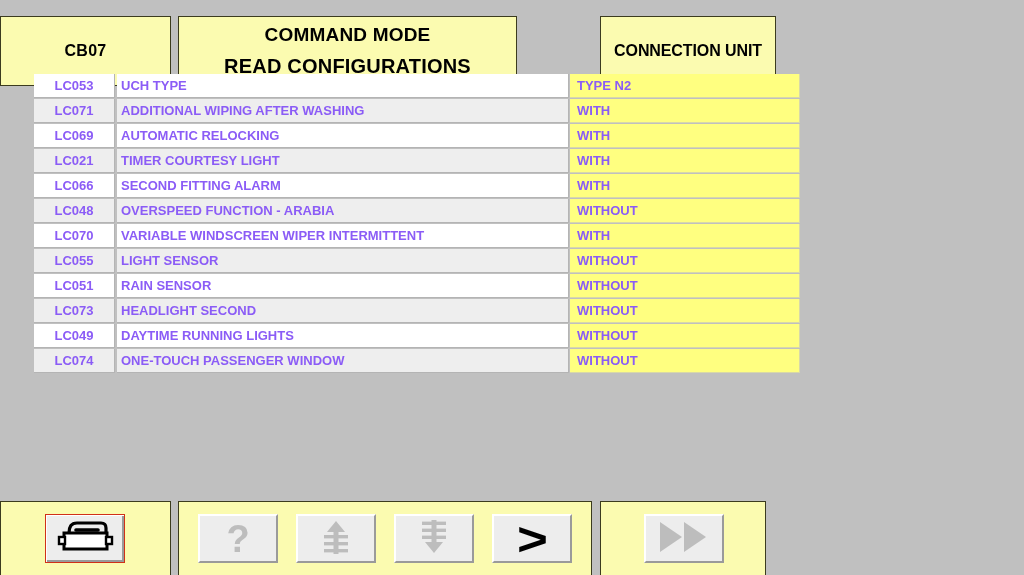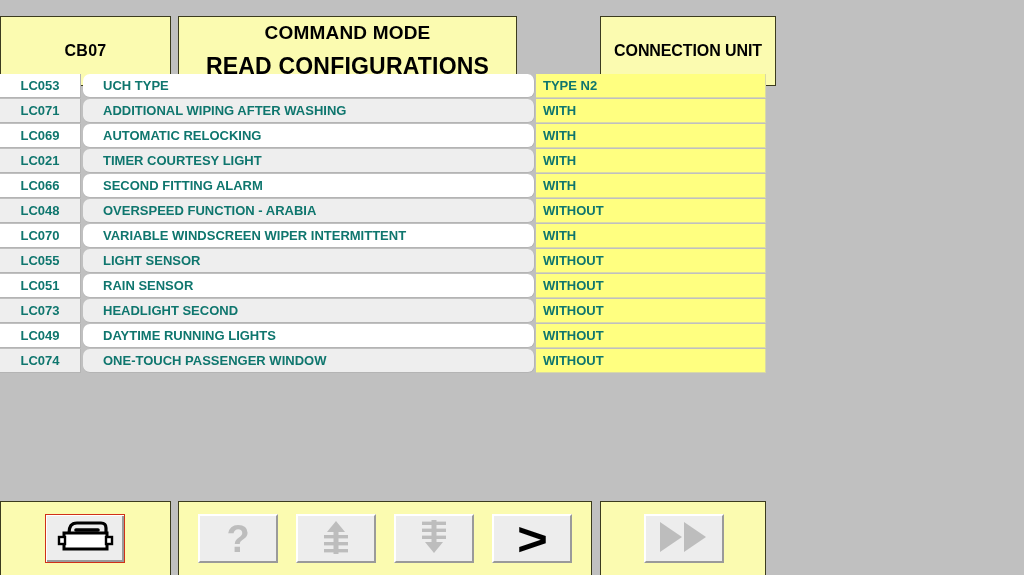--- a/index.html
+++ b/index.html
@@ -54,21 +54,21 @@
   .hp-unit-label {
     font-size: 16px;
     letter-spacing: 0.3px;
   }
   .hp-mode-line1 {
     font-size: 19px;
     margin-bottom: 9px;
     letter-spacing: 0.2px;
   }
   .hp-mode-line2 {
-    font-size: 23px;
+    font-size: 20px;
     letter-spacing: 0.2px;
   }
   .hp-conn-label {
     font-size: 16px;
     white-space: nowrap;
     width: 100%;
     text-align: center;
     letter-spacing: -0.1px;
   }
 
@@ -84,38 +84,38 @@
     height: 25px;
     width: 766px;
   }
   .cell {
     position: absolute;
     top: 0;
     height: 24px;
     box-sizing: border-box;
     font-size: 13px;
     font-weight: bold;
-    color: #0f766e;
+    color: #8b5cf6;
     line-height: 23px;
     overflow: hidden;
     white-space: nowrap;
     border: 1px solid #b4b4b4;
     border-top: none;
     border-left: none;
+    margin-left: 34px;
   }
   .c-code {
     left: 0;
     width: 81px;
     text-align: center;
   }
   .c-desc {
     left: 83px;
     width: 452px;
-    padding-left: 20px;
-    border-radius: 7px;
+    padding-left: 4px;
   }
   .c-val {
     left: 536px;
     width: 230px;
     padding-left: 7px;
     background: #ffff80;
     border-color: #d8d8a8;
   }
   .row.odd .c-code, .row.odd .c-desc { background: #ffffff; }
   .row.even .c-code, .row.even .c-desc { background: #eeeeee; }

